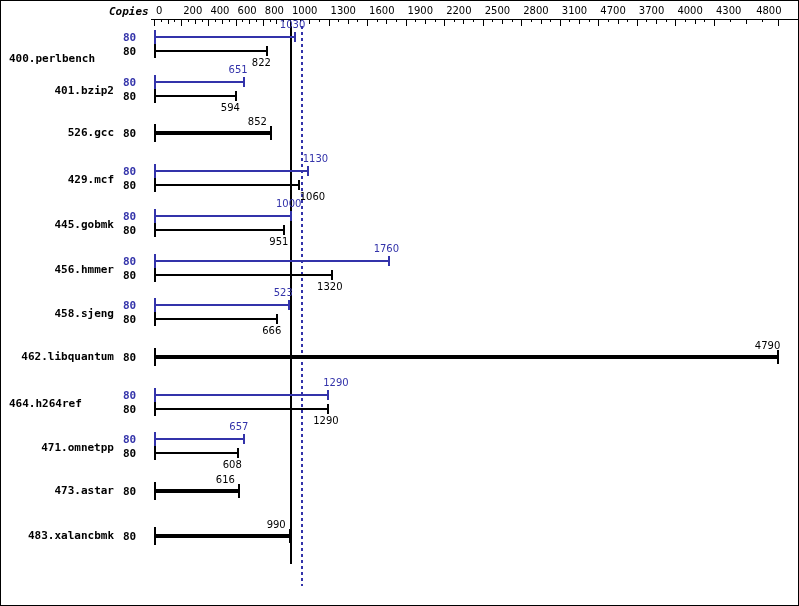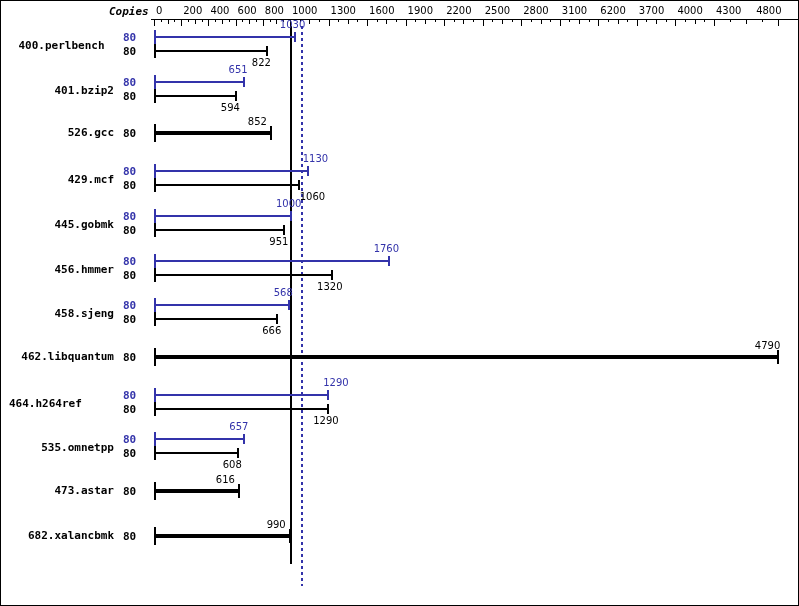--- a/index.html
+++ b/index.html
@@ -53,21 +53,21 @@
     <div class="axislbl" style="left: 406.615px; top: 4px;">1900</div>
     <div class="tick" style="left: 443.154px; top: 18px; height: 7px;"></div>
     <div class="axislbl" style="left: 445.154px; top: 4px;">2200</div>
     <div class="tick" style="left: 481.692px; top: 18px; height: 7px;"></div>
     <div class="axislbl" style="left: 483.692px; top: 4px;">2500</div>
     <div class="tick" style="left: 520.231px; top: 18px; height: 7px;"></div>
     <div class="axislbl" style="left: 522.231px; top: 4px;">2800</div>
     <div class="tick" style="left: 558.769px; top: 18px; height: 7px;"></div>
     <div class="axislbl" style="left: 560.769px; top: 4px;">3100</div>
     <div class="tick" style="left: 597.308px; top: 18px; height: 7px;"></div>
-    <div class="axislbl" style="left: 599.308px; top: 4px;">6200</div>
+    <div class="axislbl" style="left: 599.308px; top: 4px;">4700</div>
     <div class="tick" style="left: 635.846px; top: 18px; height: 7px;"></div>
     <div class="axislbl" style="left: 637.846px; top: 4px;">3700</div>
     <div class="tick" style="left: 674.385px; top: 18px; height: 7px;"></div>
     <div class="axislbl" style="left: 676.385px; top: 4px;">4000</div>
     <div class="tick" style="left: 712.923px; top: 18px; height: 7px;"></div>
     <div class="axislbl" style="left: 714.923px; top: 4px;">4300</div>
     <div class="tick" style="left: 777.154px; top: 18px; height: 7px;"></div>
     <div class="axislbl" style="left: 755.154px; top: 4px;">4800</div>
     <div class="tick" style="left: 159.8px; top: 18px; height: 3px;"></div>
     <div class="tick" style="left: 166.6px; top: 18px; height: 5px;"></div>
@@ -115,21 +115,21 @@
     <div class="tick" style="left: 655.115px; top: 18px; height: 5px;"></div>
     <div class="tick" style="left: 664.75px; top: 18px; height: 3px;"></div>
     <div class="tick" style="left: 684.019px; top: 18px; height: 3px;"></div>
     <div class="tick" style="left: 693.654px; top: 18px; height: 5px;"></div>
     <div class="tick" style="left: 703.288px; top: 18px; height: 3px;"></div>
     <div class="tick" style="left: 728.981px; top: 18px; height: 3px;"></div>
     <div class="tick" style="left: 745.038px; top: 18px; height: 5px;"></div>
     <div class="tick" style="left: 761.096px; top: 18px; height: 3px;"></div>
     <div class="vline" style="left: 289.285px; top: 25px; height: 538px;"></div>
     <div class="vdot" style="left: 299.562px; top: 25px; height: 560px;"></div>
-    <div class="lbl bold" style="left: 8px; top: 38px; width: 105px; text-align: center;">400.perlbench</div>
+    <div class="lbl bold" style="left: 8px; top: 51px; width: 105px; text-align: left;">400.perlbench</div>
     <div class="lbl bold blue" style="left: 122px; top: 30px;">80</div>
     <div class="lbl bold" style="left: 122px; top: 44px;">80</div>
     <div class="cap bl" style="left: 153px; top: 29px; height: 14px;"></div>
     <div class="cap" style="left: 153px; top: 43px; height: 14px;"></div>
     <div class="bar bl" style="left: 153px; top: 35px; width: 139.854px; height: 2px;"></div>
     <div class="cap bl" style="left: 292.854px; top: 31px; height: 10px;"></div>
     <div class="bar" style="left: 153px; top: 49px; width: 111.792px; height: 2px;"></div>
     <div class="cap" style="left: 264.792px; top: 45px; height: 10px;"></div>
     <div class="vallbl b" style="left: 278.854px; top: 18px;">1030</div>
     <div class="vallbl" style="left: 250.792px; top: 56px;">822</div>
@@ -185,55 +185,55 @@
     <div class="vallbl" style="left: 316.108px; top: 279.5px;">1320</div>
     <div class="lbl bold" style="left: 8px; top: 306.2px; width: 105px; text-align: right;">458.sjeng</div>
     <div class="lbl bold blue" style="left: 122px; top: 298.2px;">80</div>
     <div class="lbl bold" style="left: 122px; top: 312.2px;">80</div>
     <div class="cap bl" style="left: 153px; top: 297.2px; height: 14px;"></div>
     <div class="cap" style="left: 153px; top: 311.2px; height: 14px;"></div>
     <div class="bar bl" style="left: 153px; top: 303.2px; width: 133.688px; height: 2px;"></div>
     <div class="cap bl" style="left: 286.688px; top: 299.2px; height: 10px;"></div>
     <div class="bar" style="left: 153px; top: 317.2px; width: 122.264px; height: 2px;"></div>
     <div class="cap" style="left: 275.264px; top: 313.2px; height: 10px;"></div>
-    <div class="vallbl b" style="left: 272.688px; top: 286.2px;">568</div>
+    <div class="vallbl b" style="left: 272.688px; top: 286.2px;">523</div>
     <div class="vallbl" style="left: 261.264px; top: 324.2px;">666</div>
     <div class="lbl bold" style="left: 8px; top: 348.9px; width: 105px; text-align: right;">462.libquantum</div>
     <div class="lbl bold" style="left: 122px; top: 349.9px;">80</div>
     <div class="cap" style="left: 153px; top: 346.9px; height: 18px;"></div>
     <div class="bar" style="left: 153px; top: 353.9px; width: 622.869px; height: 4px;"></div>
     <div class="cap" style="left: 775.869px; top: 348.9px; height: 14px;"></div>
     <div class="vallbl" style="left: 753.869px; top: 338.9px;">4790</div>
     <div class="lbl bold" style="left: 8px; top: 395.6px; width: 105px; text-align: left;">464.h264ref</div>
     <div class="lbl bold blue" style="left: 122px; top: 387.6px;">80</div>
     <div class="lbl bold" style="left: 122px; top: 401.6px;">80</div>
     <div class="cap bl" style="left: 153px; top: 386.6px; height: 14px;"></div>
     <div class="cap" style="left: 153px; top: 400.6px; height: 14px;"></div>
     <div class="bar bl" style="left: 153px; top: 392.6px; width: 173.254px; height: 2px;"></div>
     <div class="cap bl" style="left: 326.254px; top: 388.6px; height: 10px;"></div>
     <div class="bar" style="left: 153px; top: 406.6px; width: 173.254px; height: 2px;"></div>
     <div class="cap" style="left: 326.254px; top: 402.6px; height: 10px;"></div>
     <div class="vallbl b" style="left: 322.254px; top: 375.6px;">1290</div>
     <div class="vallbl" style="left: 312.254px; top: 413.6px;">1290</div>
-    <div class="lbl bold" style="left: 8px; top: 440.3px; width: 105px; text-align: right;">535.omnetpp</div>
+    <div class="lbl bold" style="left: 8px; top: 440.3px; width: 105px; text-align: right;">471.omnetpp</div>
     <div class="lbl bold blue" style="left: 122px; top: 432.3px;">80</div>
     <div class="lbl bold" style="left: 122px; top: 446.3px;">80</div>
     <div class="cap bl" style="left: 153px; top: 431.3px; height: 14px;"></div>
     <div class="cap" style="left: 153px; top: 445.3px; height: 14px;"></div>
     <div class="bar bl" style="left: 153px; top: 437.3px; width: 89.352px; height: 2px;"></div>
     <div class="cap bl" style="left: 242.352px; top: 433.3px; height: 10px;"></div>
     <div class="bar" style="left: 153px; top: 451.3px; width: 82.688px; height: 2px;"></div>
     <div class="cap" style="left: 235.688px; top: 447.3px; height: 10px;"></div>
     <div class="vallbl b" style="left: 228.352px; top: 420.3px;">657</div>
     <div class="vallbl" style="left: 221.688px; top: 458.3px;">608</div>
     <div class="lbl bold" style="left: 8px; top: 483px; width: 105px; text-align: right;">473.astar</div>
     <div class="lbl bold" style="left: 122px; top: 484px;">80</div>
     <div class="cap" style="left: 153px; top: 481px; height: 18px;"></div>
     <div class="bar" style="left: 153px; top: 488px; width: 83.776px; height: 4px;"></div>
     <div class="cap" style="left: 236.776px; top: 483px; height: 14px;"></div>
     <div class="vallbl" style="left: 214.776px; top: 473px;">616</div>
-    <div class="lbl bold" style="left: 8px; top: 527.7px; width: 105px; text-align: right;">682.xalancbmk</div>
+    <div class="lbl bold" style="left: 8px; top: 527.7px; width: 105px; text-align: right;">483.xalancbmk</div>
     <div class="lbl bold" style="left: 122px; top: 528.7px;">80</div>
     <div class="cap" style="left: 153px; top: 525.7px; height: 18px;"></div>
     <div class="bar" style="left: 153px; top: 532.7px; width: 134.64px; height: 4px;"></div>
     <div class="cap" style="left: 287.64px; top: 527.7px; height: 14px;"></div>
     <div class="vallbl" style="left: 265.64px; top: 517.7px;">990</div>
   </div>
 
 </body></html>

